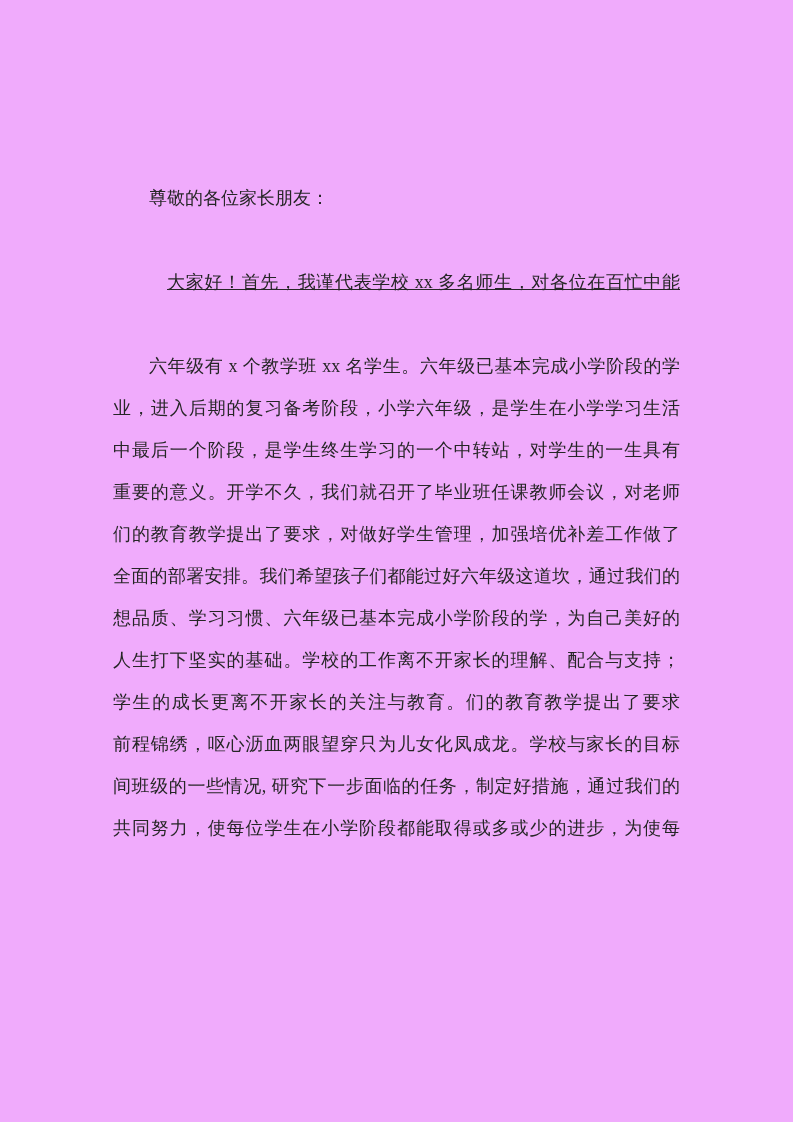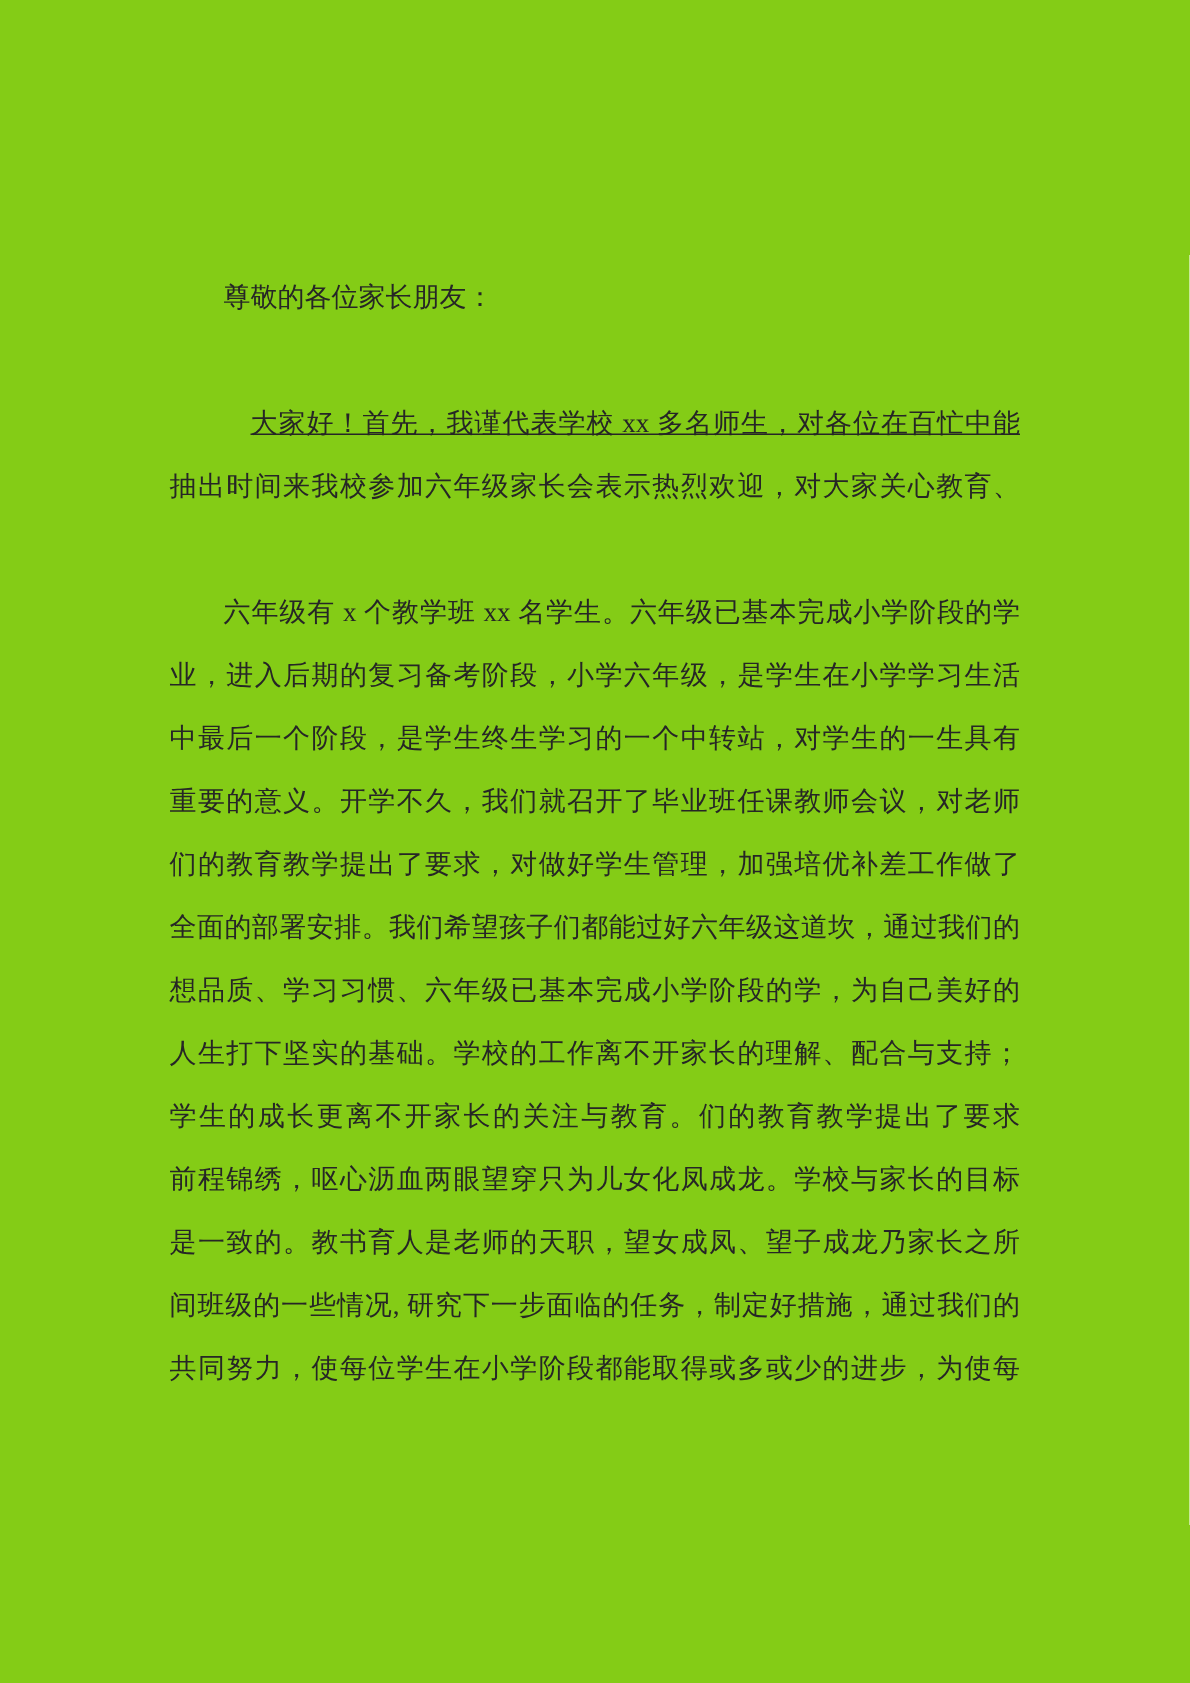--- a/index.html
+++ b/index.html
@@ -28,36 +28,34 @@
     text-align-last: justify;
     white-space: nowrap;
   }
   .line.end {
     text-align-last: left;
   }
 </style>
 </head>
 <body>
 
-<div class="page" style="background: #84cc16; color: rgb(38, 38, 38);">
+<div class="page" style="background: #f0abfc; color: rgb(38, 38, 38);">
     <div class="block">
       <div class="line end" style="text-indent: 2em;">尊敬的各位家长朋友：</div>
     </div>
     <div class="block">
       <div class="line" style="text-indent: 3em; text-decoration: underline;">大家好！首先，我谨代表学校 xx 多名师生，对各位在百忙中能</div>
-      <div class="line">抽出时间来我校参加六年级家长会表示热烈欢迎，对大家关心教育、</div>
     </div>
     <div class="block">
       <div class="line" style="text-indent: 2em;">六年级有 x 个教学班 xx 名学生。六年级已基本完成小学阶段的学</div>
       <div class="line">业，进入后期的复习备考阶段，小学六年级，是学生在小学学习生活</div>
       <div class="line">中最后一个阶段，是学生终生学习的一个中转站，对学生的一生具有</div>
       <div class="line">重要的意义。开学不久，我们就召开了毕业班任课教师会议，对老师</div>
       <div class="line">们的教育教学提出了要求，对做好学生管理，加强培优补差工作做了</div>
       <div class="line">全面的部署安排。我们希望孩子们都能过好六年级这道坎，通过我们的</div>
       <div class="line">想品质、学习习惯、六年级已基本完成小学阶段的学，为自己美好的</div>
       <div class="line">人生打下坚实的基础。学校的工作离不开家长的理解、配合与支持；</div>
       <div class="line">学生的成长更离不开家长的关注与教育。们的教育教学提出了要求</div>
       <div class="line">前程锦绣，呕心沥血两眼望穿只为儿女化凤成龙。学校与家长的目标</div>
-      <div class="line">是一致的。教书育人是老师的天职，望女成凤、望子成龙乃家长之所</div>
       <div class="line">间班级的一些情况, 研究下一步面临的任务，制定好措施，通过我们的</div>
       <div class="line">共同努力，使每位学生在小学阶段都能取得或多或少的进步，为使每</div>
     </div>
   </div>
 
 </body></html>

